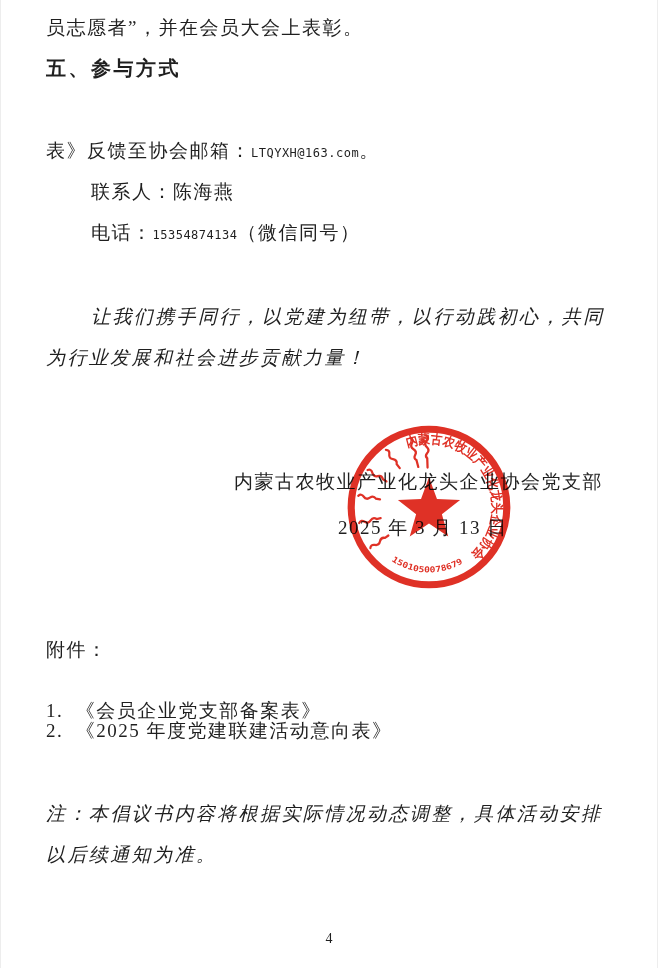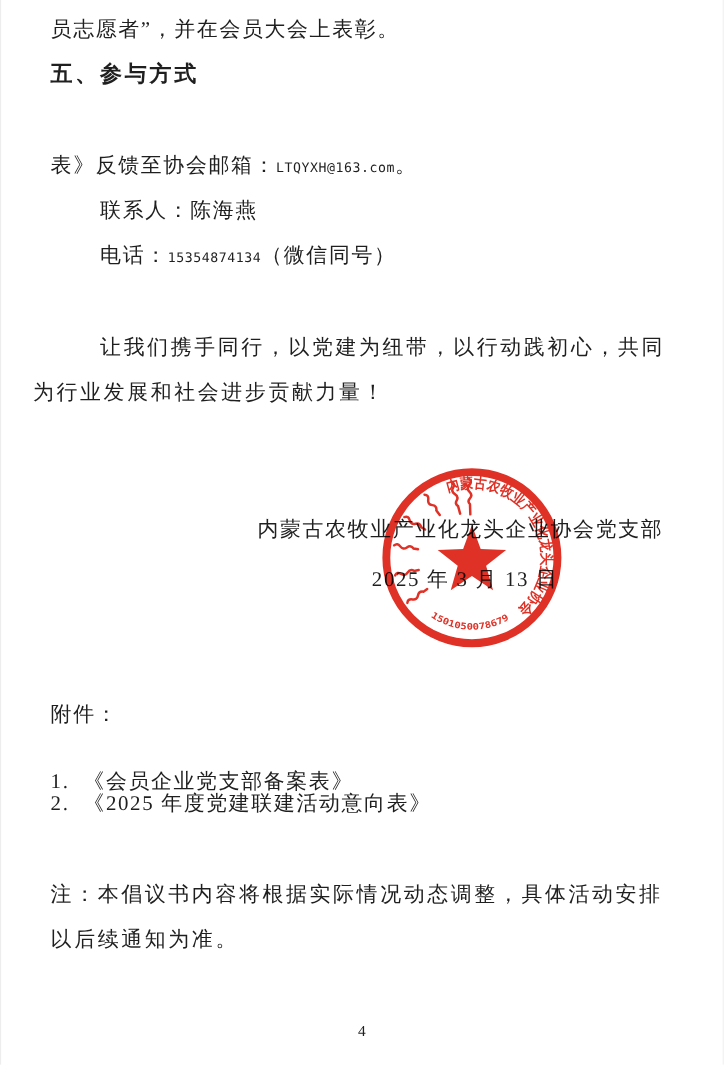--- a/index.html
+++ b/index.html
@@ -27,21 +27,21 @@
     font-family:"Liberation Sans","DejaVu Sans",sans-serif;
     font-weight:bold;
     font-size:20px;
     letter-spacing:2.5px;
   }
   .mono{
     font-family:"DejaVu Sans Mono","Liberation Mono",monospace;
     font-size:12px;
     letter-spacing:0.5px;
   }
-  .wide{letter-spacing:2.4px;}
+  .wide{letter-spacing:2.4px;font-style:italic;}
   .seal{
     position:absolute;
     left:341px;top:420px;
     width:174px;height:174px;
     mix-blend-mode:multiply;
     opacity:0.93;
   }
   .page-number{
     position:absolute;
     top:931px;left:0;width:100%;
@@ -60,21 +60,21 @@
   <div class="line heading" style="top:55px;left:45px;">五、参与方式</div>
 
 
   <div class="line" style="top:138px;left:45px;"><span>表》反馈至协会邮箱：</span><span class="mono">LTQYXH@163.com</span><span>。</span></div>
 
   <div class="line" style="top:179px;left:90px;">联系人：陈海燕</div>
 
   <div class="line" style="top:220px;left:90px;"><span>电话：</span><span class="mono">15354874134</span><span>（微信同号）</span></div>
 
   <div class="line wide" style="top:304px;left:90px;">让我们携手同行，以党建为纽带，以行动践初心，共同</div>
-  <div class="line wide" style="top:345px;left:29px;text-align:center;">为行业发展和社会进步贡献力量！</div>
+  <div class="line wide" style="top:345px;left:45px;text-align:center;">为行业发展和社会进步贡献力量！</div>
 
   <div class="line" style="top: 469px; left: auto; right: 54px;" class2="" style2="" id="sig-org">内蒙古农牧业产业化龙头企业协会党支部</div>
   <div class="line" style="top:515px;left:337px;">2025 年 3 月 13 日</div>
 
   <svg class="seal" viewBox="0 0 170 170">
 
     <circle cx="85" cy="85" r="76" fill="none" stroke="#dd2115" stroke-width="7"></circle>
 
     <polygon fill="#dd2115" points="85,56 92.8,77.3 115.4,78.1 97.6,92.1 103.8,113.9 85,101.2 66.2,113.9 72.4,92.1 54.6,78.1 77.2,77.3"></polygon>
 

